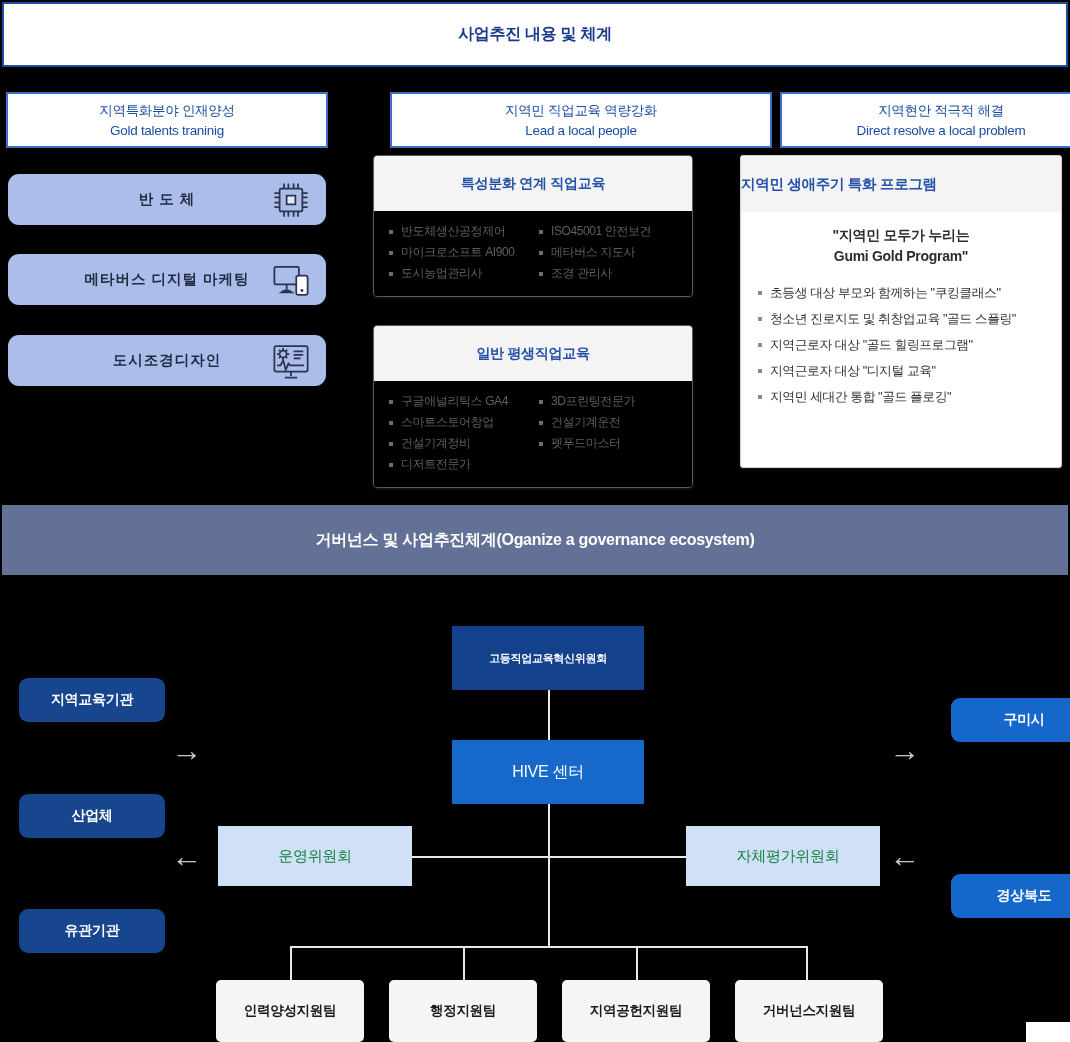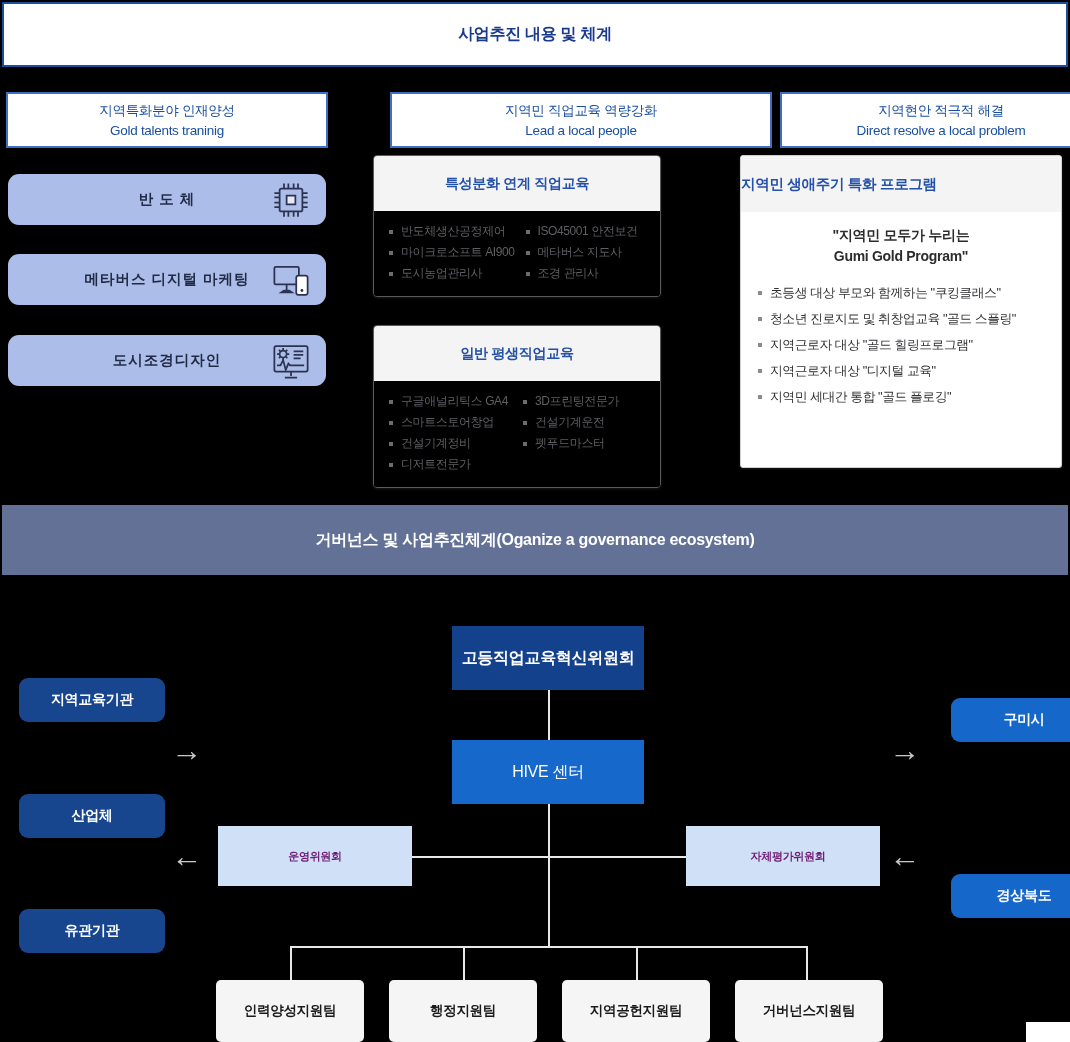--- a/index.html
+++ b/index.html
@@ -47,21 +47,21 @@
   .field-box .ic {
     position: absolute; right: 14px; top: 50%; transform: translateY(-50%);
     width: 42px; height: 42px; display: block;
   }
   #field-0 { top: 174px; }
   #field-1 { top: 254px; }
   #field-2 { top: 335px; }
 
   
   .course-card {
-    position: absolute; left: 373px; width: 288px;
+    position: absolute; left: 373px; width: 320px;
     border: 1px solid #5a5a5a; border-radius: 4px; overflow: hidden;
     box-shadow: 0 1px 3px rgba(255,255,255,0.10);
   }
   .course-card .chead {
     height: 55px; background: #f4f4f4;
     display: flex; align-items: center; justify-content: center;
   }
   .course-card .chead .t {
     font-size: 14px; color: #2350a8; font-weight: 600; letter-spacing: -0.3px;
   }
@@ -132,27 +132,27 @@
   }
   .node .lbl { letter-spacing: -0.3px; }
 
   .pill {
     border-radius: 9px; background: #17468f; height: 44px; width: 146px; margin-left: 9px;
   }
   .pill .lbl { font-size: 14px; font-weight: bold; color: #ffffff; }
   .pill-bright { background: #1667ca; }
 
   .rect-dark { background: #14418c; width: 192px; height: 64px; }
-  .rect-dark .lbl { font-size: 16px; font-weight: bold; color: #ffffff; }
+  .rect-dark .lbl { font-size: 11px; font-weight: bold; color: #ffffff; }
 
   .rect-mid { background: #1668ca; width: 192px; height: 64px; }
   .rect-mid .lbl { font-size: 16px; color: #ffffff; }
 
   .rect-light { background: #cfe0f7; width: 194px; height: 60px; }
-  .rect-light .lbl { font-size: 11px; font-weight: bold; color: #701a75; }
+  .rect-light .lbl { font-size: 15px; font-weight: normal; color: #15803d; }
 
   .team {
     background: #f5f5f5; border-radius: 5px; width: 148px; height: 62px;
   }
   .team .lbl { font-size: 13.5px; font-weight: bold; color: #1a1a1a; }
 
   .arrow {
     position: absolute; width: 34px; height: 34px; color: #c6c6c6;
     display: flex; align-items: center; justify-content: center;
     font-size: 31px; line-height: 1; font-weight: bold;

